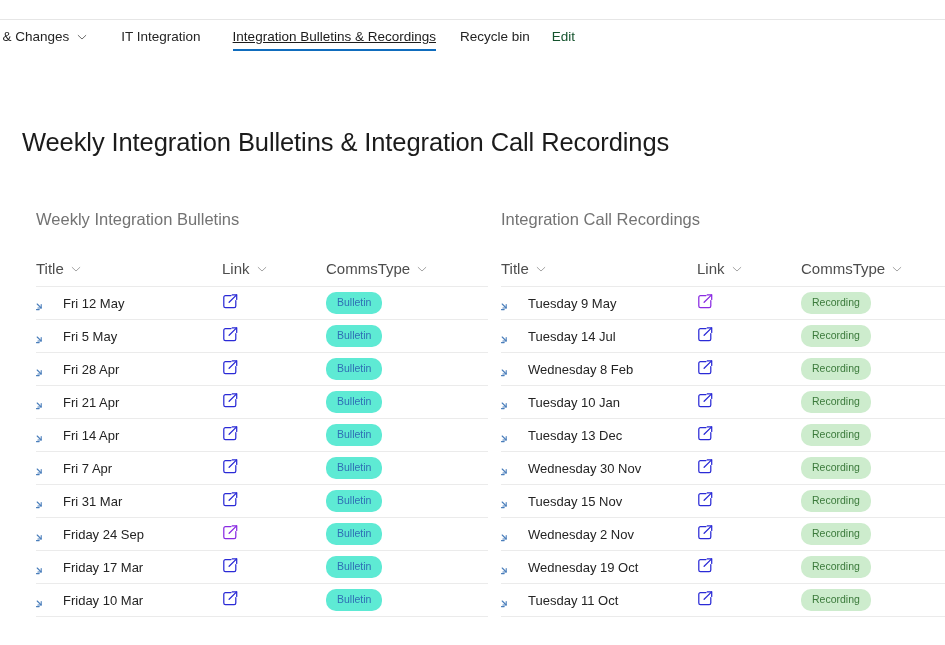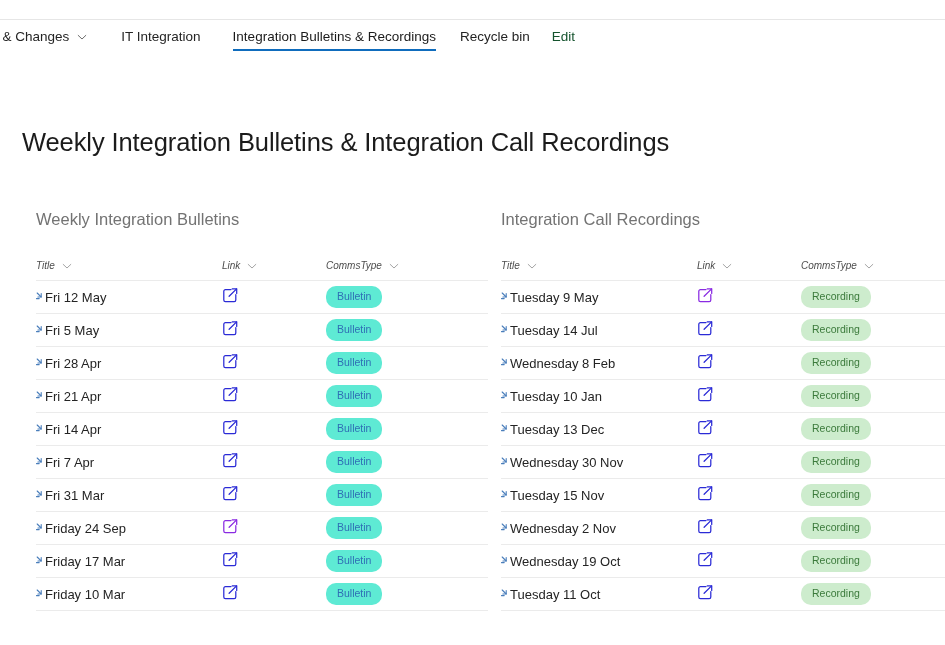--- a/index.html
+++ b/index.html
@@ -55,20 +55,21 @@
     margin-left: 8px;
     width: 10px;
     height: 10px;
     position: relative;
     top: 0px;
   }
   .chev svg { display: block; }
   .nav-item.active {
     font-weight: 400;
     color: #1b1b1b;
+    text-decoration: underline;
   }
   .nav-item.active .underline {
     position: absolute;
     left: 0;
     right: 0;
     bottom: 3px;
     height: 2px;
     background: #0f6cbd;
   }
   .nav-item.link-blue { color: #14532d; }
@@ -100,27 +101,26 @@
     margin: 0 0 31px 0;
     white-space: nowrap;
   }
 
   .tbl {
     width: 100%;
     border-collapse: collapse;
     table-layout: fixed;
   }
   .tbl th {
-    font-size: 10px;
+    font-size: 15px;
     font-weight: 400;
     color: #4d4d4d;
     text-align: left;
     padding: 0 0 9px 0;
     white-space: nowrap;
-    font-style: italic;
   }
   .th-inner {
     display: inline-flex;
     align-items: center;
     cursor: pointer;
   }
   .th-inner .chev { margin-left: 7px; }
 
   .tbl td {
     border-top: 1px solid #ebebeb;
@@ -141,21 +141,21 @@
   .right .c-title { width: 196px; }
   .right .c-link  { width: 104px; }
   .right .c-type  { width: 144px; }
 
   
   .title-cell {
     padding-left: 36px;
     position: relative;
     box-sizing: border-box;
   }
-  .title-flex { display: flex; align-items: center; }
+  .title-flex { display: flex; align-items: flex-end; gap: 18px; }
   .sortmark {
     width: 9px;
     height: 9px;
     flex: 0 0 9px;
     margin-top: -1px;
     margin-right: 0px;
   }
   .sortmark svg { display: block; }
   .title-text {
     white-space: nowrap;

